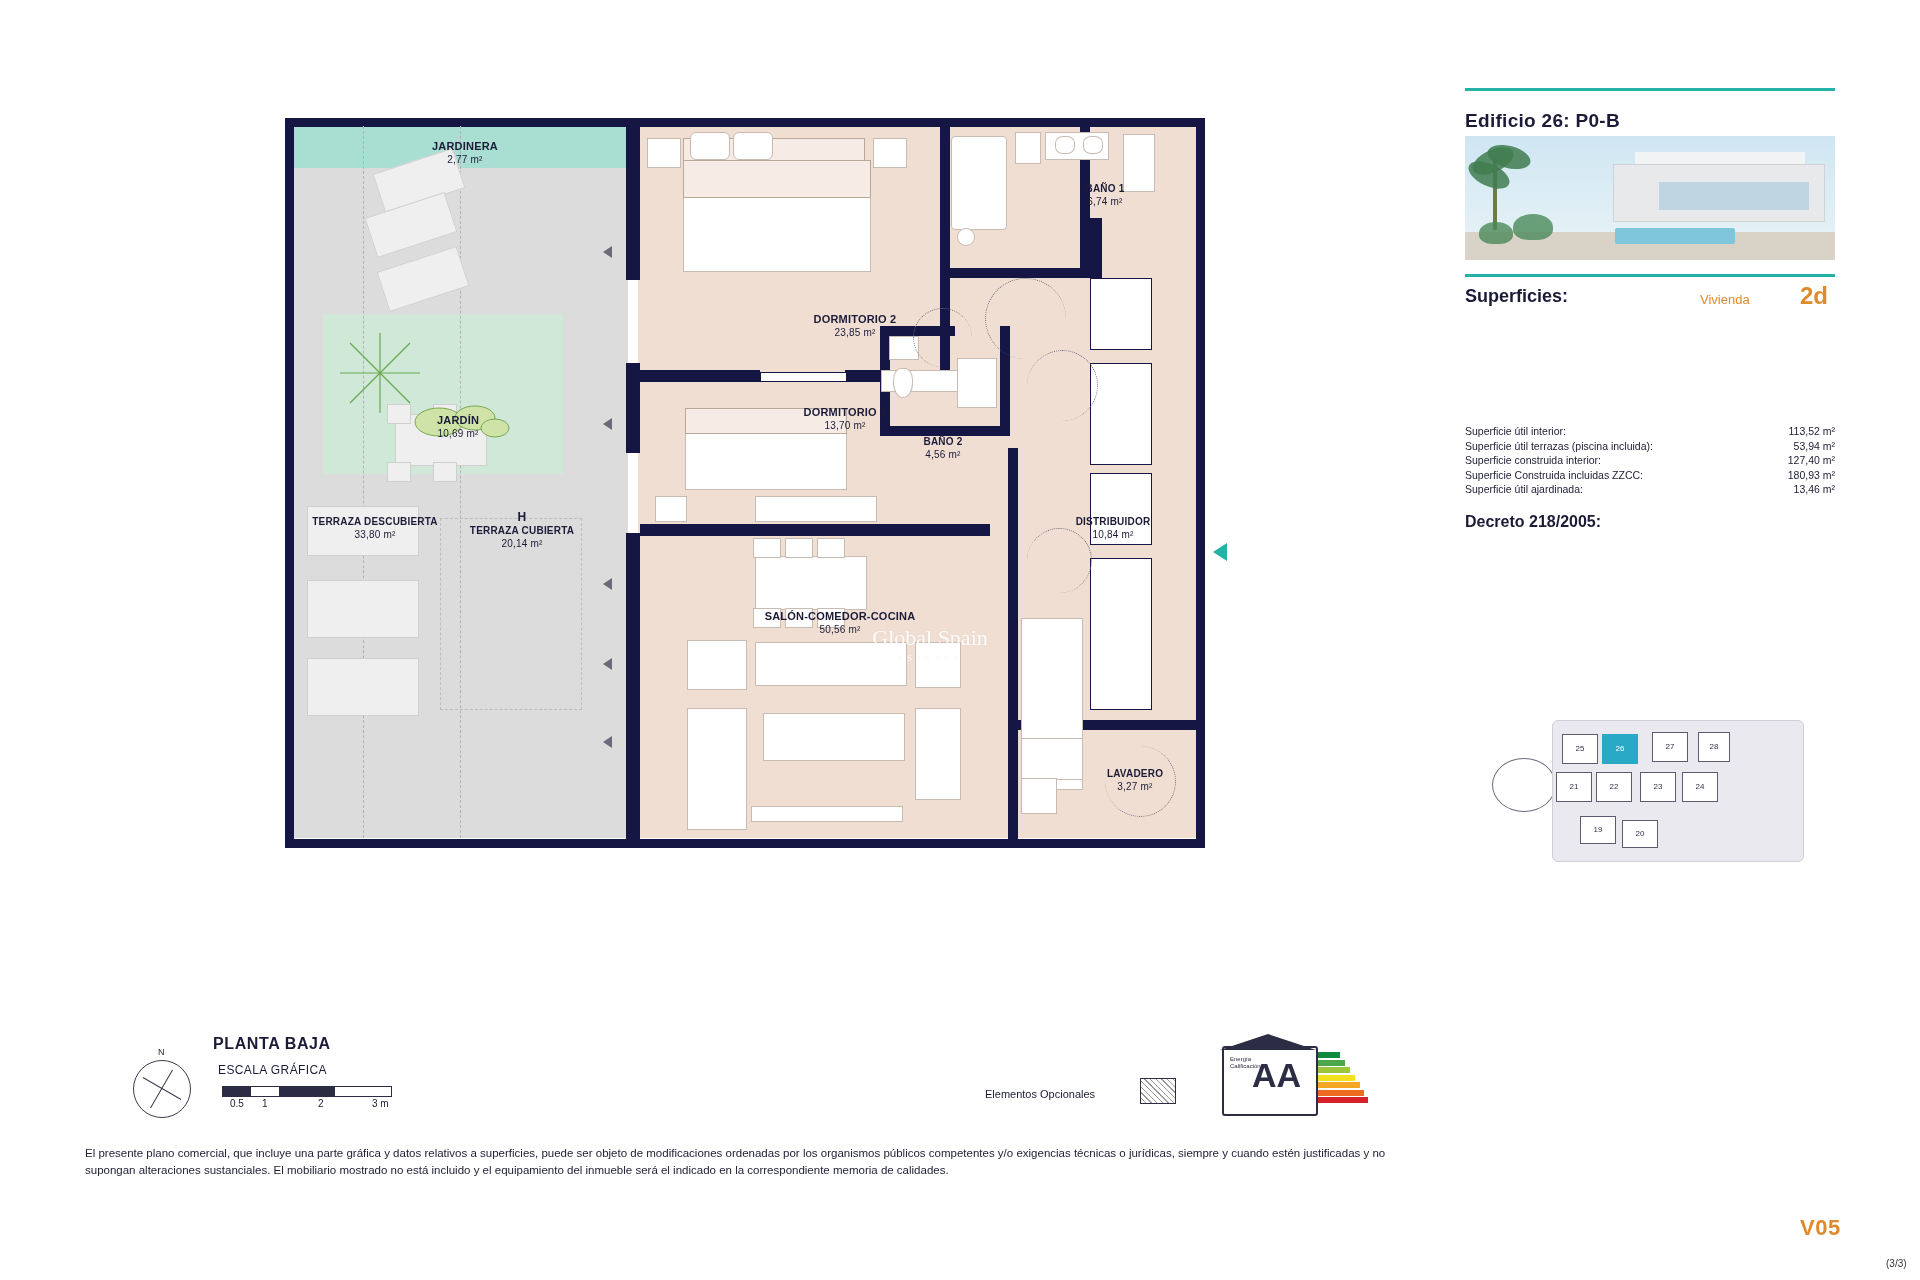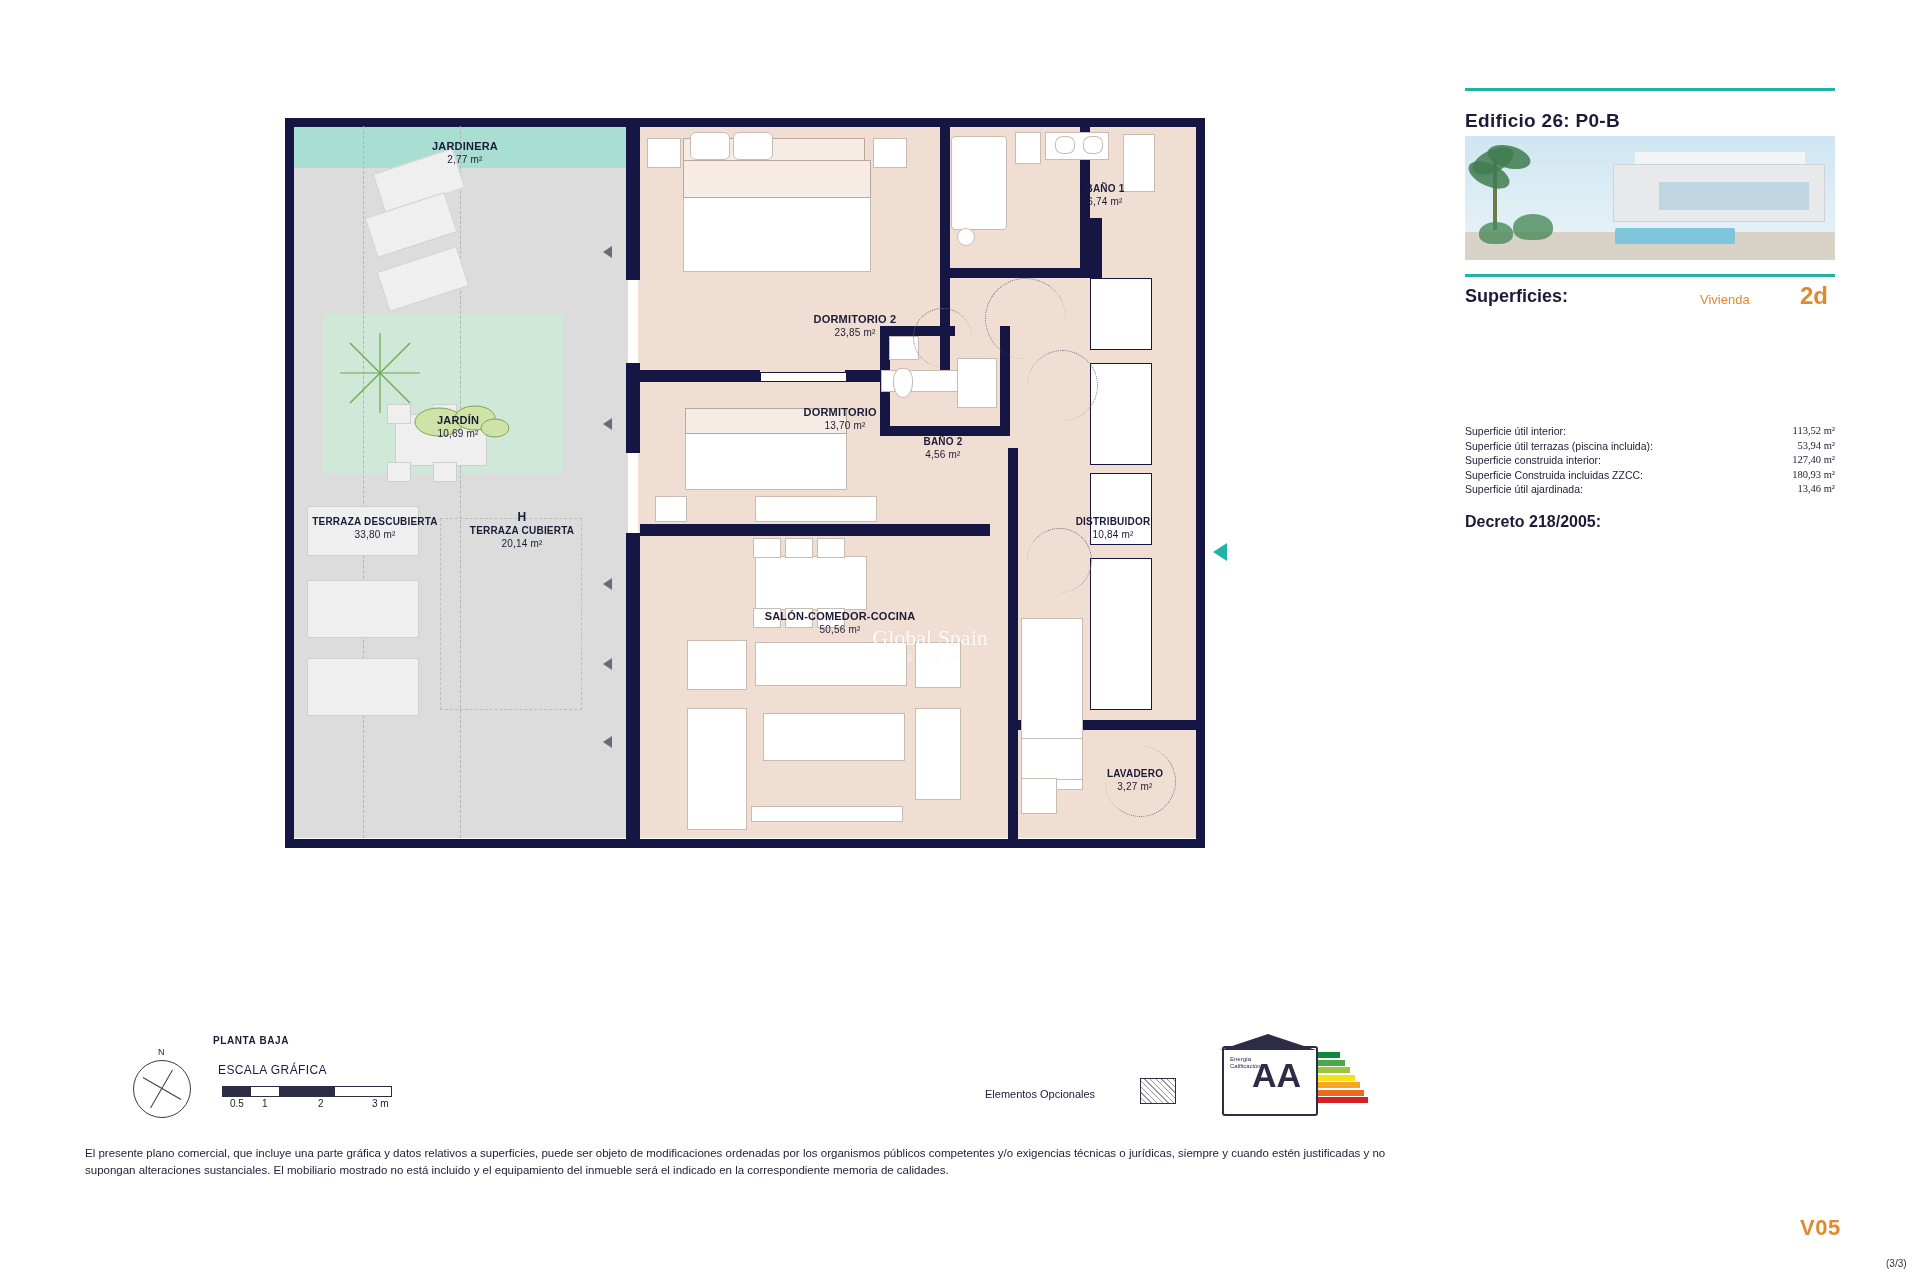--- a/index.html
+++ b/index.html
@@ -34,21 +34,21 @@
   .door-arc{position:absolute;border:1px dotted #6a6a7a;border-radius:50%;}
 
   .arrow-l{position:absolute;width:0;height:0;border-top:6px solid transparent;border-bottom:6px solid transparent;border-right:9px solid #6a6a7a;}
   .arrow-teal{position:absolute;width:0;height:0;border-top:9px solid transparent;border-bottom:9px solid transparent;border-right:14px solid #23b3a6;}
 
   .watermark{position:absolute;left:830px;top:625px;width:200px;text-align:center;color:#ffffff;
              font-family:"Liberation Serif", serif;font-size:22px;opacity:.92;text-shadow:0 0 2px rgba(0,0,0,.08);}
   .watermark small{display:block;font-size:9px;letter-spacing:4px;margin-top:2px;}
 
   
-  .planta-baja{position:absolute;left:213px;top:1035px;font-size:10px;font-weight:bold;letter-spacing:.6px;}
+  .planta-baja{position:absolute;left:213px;top:1035px;font-size:16px;font-weight:bold;letter-spacing:.6px;}
   .compass{position:absolute;left:133px;top:1060px;width:56px;height:56px;border:1px solid #3a3a50;border-radius:50%;}
   .compass .n{position:absolute;left:24px;top:-14px;font-size:9px;}
   .compass .needle{position:absolute;left:27px;top:6px;width:1px;height:44px;background:#3a3a50;transform:rotate(30deg);transform-origin:50% 50%;}
   .compass .needle2{position:absolute;left:6px;top:27px;width:44px;height:1px;background:#3a3a50;transform:rotate(30deg);transform-origin:50% 50%;}
   .scale-title{position:absolute;left:218px;top:1063px;font-size:12px;letter-spacing:.4px;}
   .scale-bar{position:absolute;left:222px;top:1086px;width:168px;height:9px;border:1px solid #2c2c44;}
   .scale-bar div{position:absolute;top:0;height:9px;background:#2c2c44;}
   .scale-ticks{position:absolute;left:210px;top:1098px;width:210px;height:14px;font-size:10px;}
   .scale-ticks span{position:absolute;}
 
@@ -81,21 +81,21 @@
   .render .leaf{position:absolute;width:44px;height:22px;border-radius:50%;background:#3f7d4f;opacity:.85;}
   .render .bush{position:absolute;background:#4a8a5a;border-radius:50% 50% 40% 40%;opacity:.8;}
 
   .superficies-h{position:absolute;left:1465px;top:286px;font-size:18px;font-weight:bold;}
   .vivienda-lbl{position:absolute;left:1700px;top:292px;font-size:13px;color:#e08a2e;}
   .vivienda-val{position:absolute;left:1800px;top:282px;font-size:24px;font-weight:bold;color:#e08a2e;}
 
   .tbl{position:absolute;left:1465px;font-size:10.5px;line-height:14.6px;color:#22223a;width:370px;}
   .tbl .row{position:relative;height:14.6px;}
   .tbl .row span.k{position:absolute;left:0;}
-  .tbl .row span.v{position:absolute;right:0;text-align:right;font-family:Liberation Serif, serif;}
+  .tbl .row span.v{position:absolute;right:0;text-align:right;}
 
   .decreto{position:absolute;left:1465px;top:513px;font-size:16px;font-weight:bold;}
 
   .sitemap{position:absolute;left:1490px;top:710px;width:330px;height:160px;}
   .sm-block{position:absolute;border:1px solid #5a5a70;background:#ffffff;font-size:8px;text-align:center;color:#33334a;}
   .sm-block.hl{background:#2aa9c7;color:#fff;border-color:#2aa9c7;}
   .sm-road{position:absolute;background:#e9e9ef;border:1px solid #cfcfda;}
   .sm-circle{position:absolute;left:2px;top:48px;width:62px;height:52px;border:1px solid #6a6a80;border-radius:50%;}
 
   .sect{position:absolute;left:1508px;top:1042px;width:250px;height:86px;}
@@ -390,17 +390,31 @@
         <span class="v">180,93 m²</span>
       </div>
     <div class="row">
         <span class="k">Superficie útil ajardinada:</span>
         <span class="v">13,46 m²</span>
       </div>
   </div>
 
   <div class="decreto">Decreto 218/2005:</div>
 
+  <div class="sitemap">
+    <div class="sm-circle"></div>
+    <div class="sm-road" style="left:62px;top:10px;width:250px;height:140px;border-radius:6px;"></div>
+    <div class="sm-block" style="left:72px;top:24px;width:34px;height:28px;line-height:28px;">25</div>
+    <div class="sm-block hl" style="left:112px;top:24px;width:34px;height:28px;line-height:28px;">26</div>
+    <div class="sm-block" style="left:162px;top:22px;width:34px;height:28px;line-height:28px;">27</div>
+    <div class="sm-block" style="left:208px;top:22px;width:30px;height:28px;line-height:28px;">28</div>
+    <div class="sm-block" style="left:66px;top:62px;width:34px;height:28px;line-height:28px;">21</div>
+    <div class="sm-block" style="left:106px;top:62px;width:34px;height:28px;line-height:28px;">22</div>
+    <div class="sm-block" style="left:150px;top:62px;width:34px;height:28px;line-height:28px;">23</div>
+    <div class="sm-block" style="left:192px;top:62px;width:34px;height:28px;line-height:28px;">24</div>
+    <div class="sm-block" style="left:90px;top:106px;width:34px;height:26px;line-height:26px;">19</div>
+    <div class="sm-block" style="left:132px;top:110px;width:34px;height:26px;line-height:26px;">20</div>
+  </div>
 
 
   <div class="v05">V05</div>
   <div class="pageno">(3/3)</div>
 </div>
 
 </body></html>

